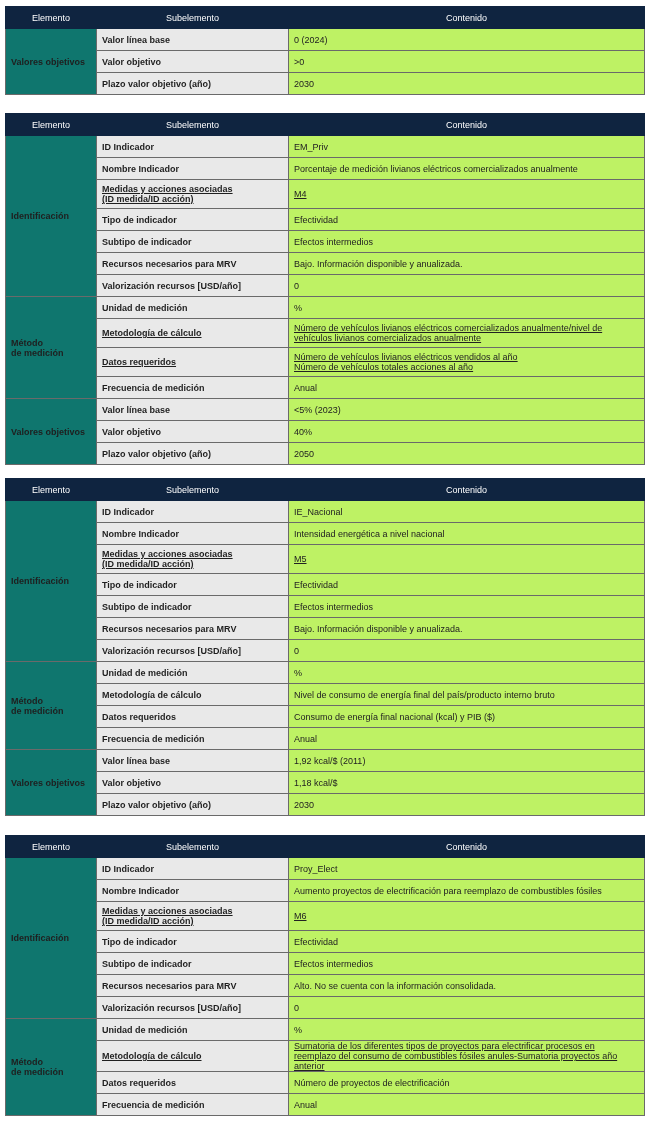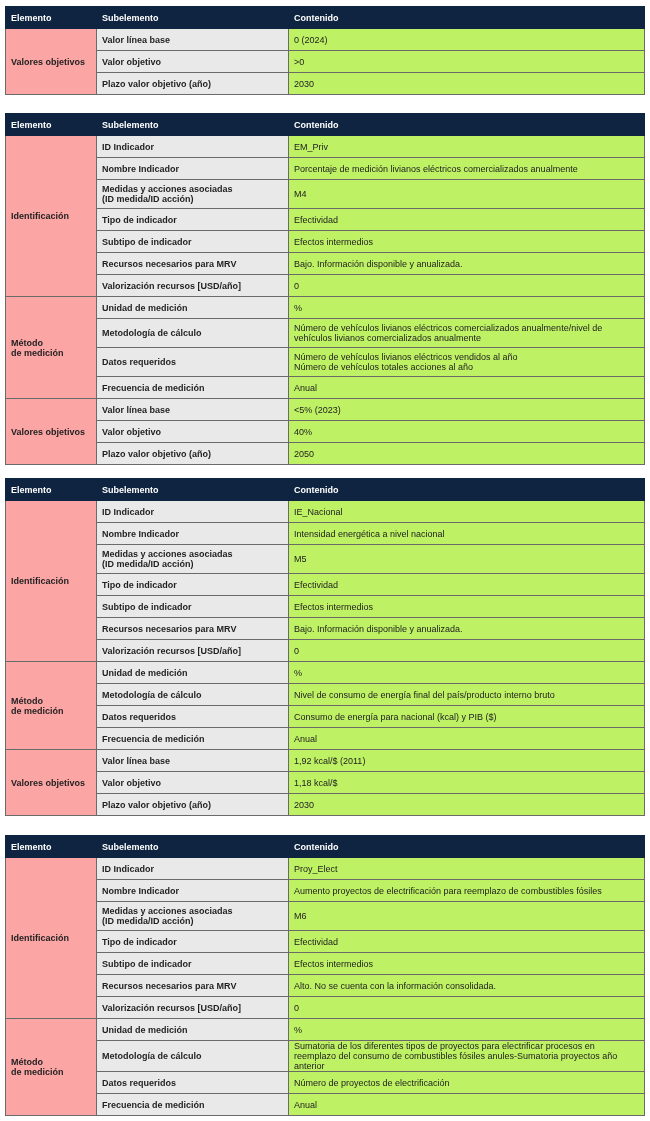--- a/index.html
+++ b/index.html
@@ -2,27 +2,27 @@
 <html><head>
 <meta charset="utf-8">
 <style>
   html, body { margin: 0; padding: 0; background: #ffffff; }
   body { width: 650px; height: 1121px; position: relative; overflow: hidden;
          font-family: "Liberation Sans", sans-serif; color: #1a1a1a; }
   .tbl { position: absolute; left: 5px; width: 639px; border-collapse: collapse;
          table-layout: fixed; border: 1.5px solid #555; }
   .tbl th, .tbl td { border: 1px solid #6a6a6a; font-size: 9px; padding: 0 5px;
          vertical-align: middle; line-height: 10px; }
-  .tbl th { background: #0f2440; color: #ffffff; text-align: left; font-weight: bold;
+  .tbl th { background: #0f2440; color: #ffffff; text-align: center; font-weight: normal;
          height: 21px; border-color: #0f2440; }
-  .tbl td.el { background: #fca5a5; font-weight: bold; color: #1f1f1f; }
+  .tbl td.el { background: #0f766e; font-weight: bold; color: #1f1f1f; }
   .tbl td.sub { background: #e9e9e9; font-weight: bold; color: #1f1f1f; }
   .tbl td.val { background: #bef264; color: #222; }
   .tbl tr.r td { height: 21px; }
-  .tbl tr.r2 td { height: 28px; }
+  .tbl tr.r2 td { height: 28px; text-decoration: underline; }
   col.c1 { width: 91px; } col.c2 { width: 192px; } col.c3 { width: 356px; }
   .ml { white-space: pre-line; }
 </style>
 </head>
 <body>
 
 <div id="doc">
     <table class="tbl" style="top: 6px;">
       <colgroup>
         <col class="c1">
@@ -179,21 +179,21 @@
 de medición</td>
           <td class="sub ml">Unidad de medición</td>
           <td class="val ml">%</td>
         </tr>
         <tr class="r">
           <td class="sub ml">Metodología de cálculo</td>
           <td class="val ml">Nivel de consumo de energía final del país/producto interno bruto</td>
         </tr>
         <tr class="r">
           <td class="sub ml">Datos requeridos</td>
-          <td class="val ml">Consumo de energía para nacional (kcal) y PIB ($)</td>
+          <td class="val ml">Consumo de energía final nacional (kcal) y PIB ($)</td>
         </tr>
         <tr class="r">
           <td class="sub ml">Frecuencia de medición</td>
           <td class="val ml">Anual</td>
         </tr>
         <tr class="r">
           <td class="el ml" rowspan="3">Valores objetivos</td>
           <td class="sub ml">Valor línea base</td>
           <td class="val ml">1,92 kcal/$ (2011)</td>
         </tr>

